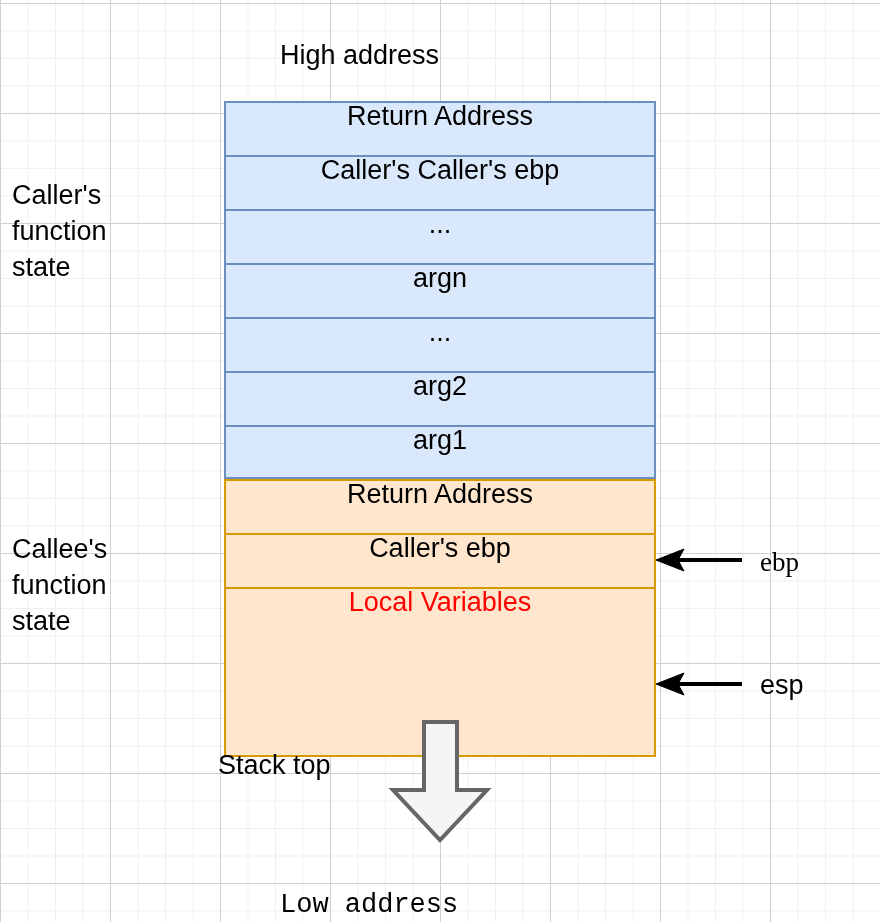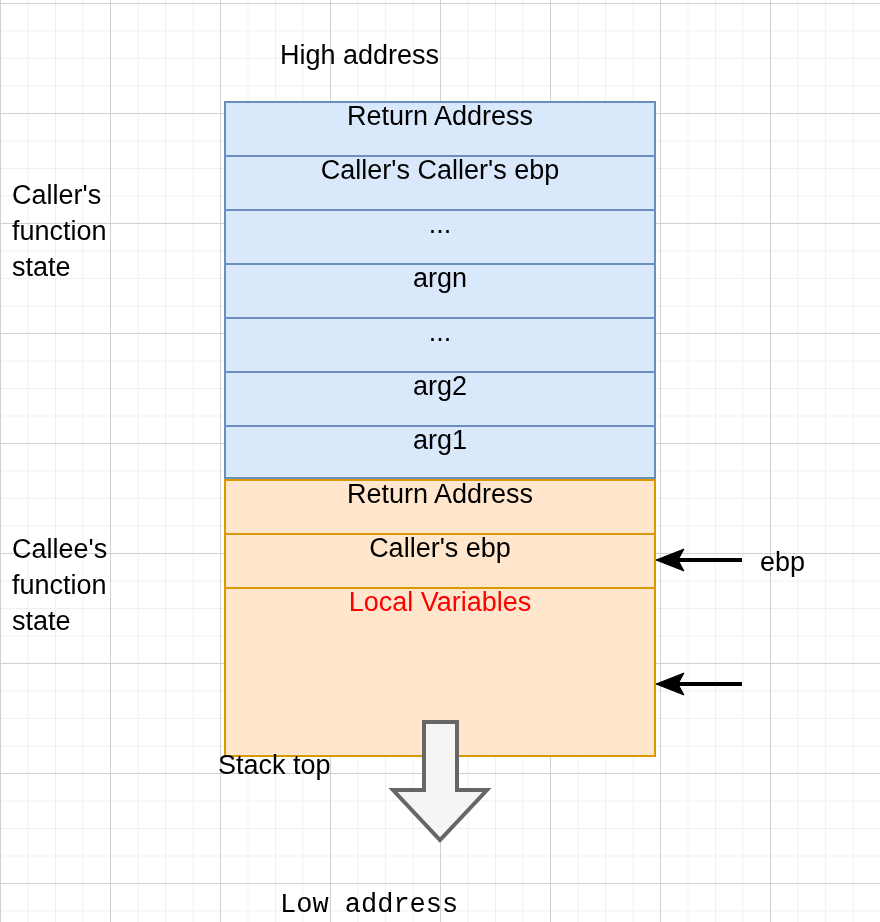--- a/index.html
+++ b/index.html
@@ -110,20 +110,21 @@
     left: 218px;
     top: 748px;
     width: 200px;
     text-align: left;
   }
   #ebp-label {
     left: 760px;
     top: 545px;
     width: 110px;
     text-align: left;
+    font-family: Liberation Serif, serif;
   }
   #esp-label {
     left: 760px;
     top: 668px;
     width: 110px;
     text-align: left;
   }
 
   
   #arrows {
@@ -183,20 +184,21 @@
     <div class="cell cell-callee locals">
       <span class="cell-text">Local Variables</span>
     </div>
 
   </div>
 
   <div class="label" id="stack-top-label">Stack top</div>
 
   <div class="label" id="ebp-label">ebp</div>
 
+  <div class="label" id="esp-label">esp</div>
 
   <div class="label" id="low-address-label">Low address</div>
 
   <svg id="arrows" viewBox="0 0 880 922" width="880" height="922">
 
     <g>
       <line x1="742" y1="560" x2="673" y2="560" stroke="#000000" stroke-width="4"></line>
       <polygon points="656,560 684,549 678,560 684,571" fill="#000000" stroke="#000000" stroke-width="1"></polygon>
     </g>
 

